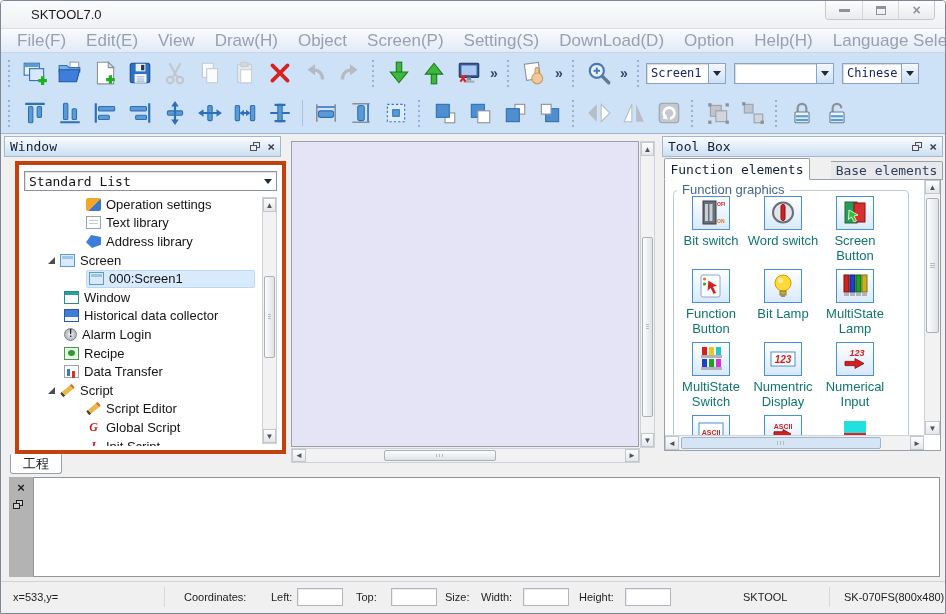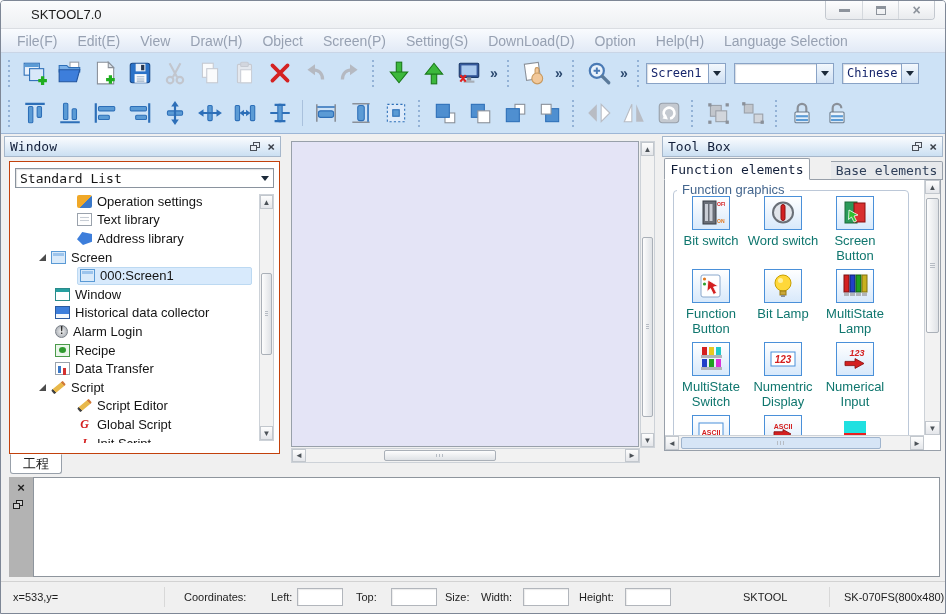--- a/index.html
+++ b/index.html
@@ -12,21 +12,21 @@
   .title{position:absolute;left:30px;top:6px;font-size:13px;color:#1c1c1c;}
   .winbtns{position:absolute;right:10px;top:0;display:flex;border:1px solid #c3c8cf;border-top:none;border-radius:0 0 4px 4px;overflow:hidden;}
   .wbtn{width:36px;height:18px;display:flex;align-items:center;justify-content:center;background:linear-gradient(#fdfdfe,#e9ebee);border-left:1px solid #d4d8dd;cursor:default;}
   .wbtn:first-child{border-left:none;}
   .glyph-min{width:11px;height:3px;background:#8d939c;}
   .glyph-max{width:10px;height:9px;border:1.5px solid #8d939c;border-top:3px solid #8d939c;}
   .glyph-close{font-size:14px;font-weight:bold;color:#8d939c;line-height:1;}
 
   
   .menubar{height:24px;background:linear-gradient(#f9fbfe,#e2eaf6);border-bottom:1px solid #c9d5e6;display:flex;align-items:center;padding-left:6px;}
-  .mitem{font-size:14px;color:#97a1b2;padding:3px 10px;white-space:nowrap;}
+  .mitem{font-size:17px;color:#97a1b2;padding:3px 10px;white-space:nowrap;}
 
   
   .toolbar{background:#cde2f6;display:flex;align-items:center;padding:0 2px;}
   .tb1{height:40px;}
   .tb2{height:41px;border-bottom:1px solid #9db6d6;}
   .grip{width:6px;height:28px;margin:0 4px;background-image:radial-gradient(circle at 2px 2px,#93b2d6 1.2px,transparent 1.5px);background-size:5px 5px;flex:none;}
   .vline{width:1px;height:26px;background:#a9c1dd;margin:0 5px;flex:none;}
   .tbtn{width:35px;height:34px;display:flex;align-items:center;justify-content:center;flex:none;}
   .chev{font-size:14px;font-weight:bold;color:#2c4a70;width:16px;text-align:center;flex:none;}
   .dd{display:flex;height:21px;background:#fff;border:1px solid #89a3c6;box-shadow:inset 1px 1px 1px rgba(90,110,140,.25);margin-right:8px;align-items:center;}
@@ -39,21 +39,21 @@
   .ptitle{position:absolute;left:0;right:0;top:0;height:21px;background:linear-gradient(#fafcfe,#cbdff2);border:1px solid #a6b7cb;display:flex;align-items:center;padding:0 5px;font-family:"DejaVu Sans Mono",monospace;font-size:13px;color:#121f3a;}
   .ptitle .sp{flex:1;}
   .float-ic{position:relative;width:10px;height:9px;margin-right:7px;}
   .float-ic i{position:absolute;display:block;border:1px solid #4a4f58;background:#e9eef5;}
   .float-ic i.b{left:0;bottom:0;width:7px;height:6px;}
   .float-ic i.f{right:0;top:0;width:7px;height:6px;}
   .pclose{font-size:13px;font-weight:bold;color:#3a3f48;line-height:1;}
 
   
   .lpanel{position:absolute;left:3px;top:2px;width:277px;height:338px;}
-  .lbox{position:absolute;left:5px;top:25px;width:271px;height:293px;border:1px solid #c2410c;background:#fff;padding:6px 5px;}
+  .lbox{position:absolute;left:11px;top:25px;width:271px;height:293px;border:4px solid #c2410c;background:#fff;padding:6px 5px;}
   .combo{height:20px;border:1px solid #8a939e;box-shadow:inset 1px 1px 1px rgba(0,0,0,.12);display:flex;align-items:center;background:#fff;padding:0 4px;font-family:"DejaVu Sans Mono",monospace;font-size:13px;color:#141414;}
   .combo .sp{flex:1;}
   .tree{position:relative;margin-top:4px;height:251px;overflow:hidden;}
   .trow{height:18.6px;display:flex;align-items:center;font-size:13px;color:#141414;white-space:nowrap;}
   .texp{width:0;height:0;border-left:7px solid transparent;border-bottom:7px solid #4c4c4c;margin-right:5px;flex:none;}
   .ml-exp{margin-left:24px;}
   .ml-l2{margin-left:40px;}
   .ml-l3{margin-left:62px;}
   .rowsel{display:flex;align-items:center;flex:1;margin-right:22px;background:#d8eafc;border:1px solid #bcd9f2;border-radius:2px;height:18px;}
   .tlabel{padding-right:4px;}

